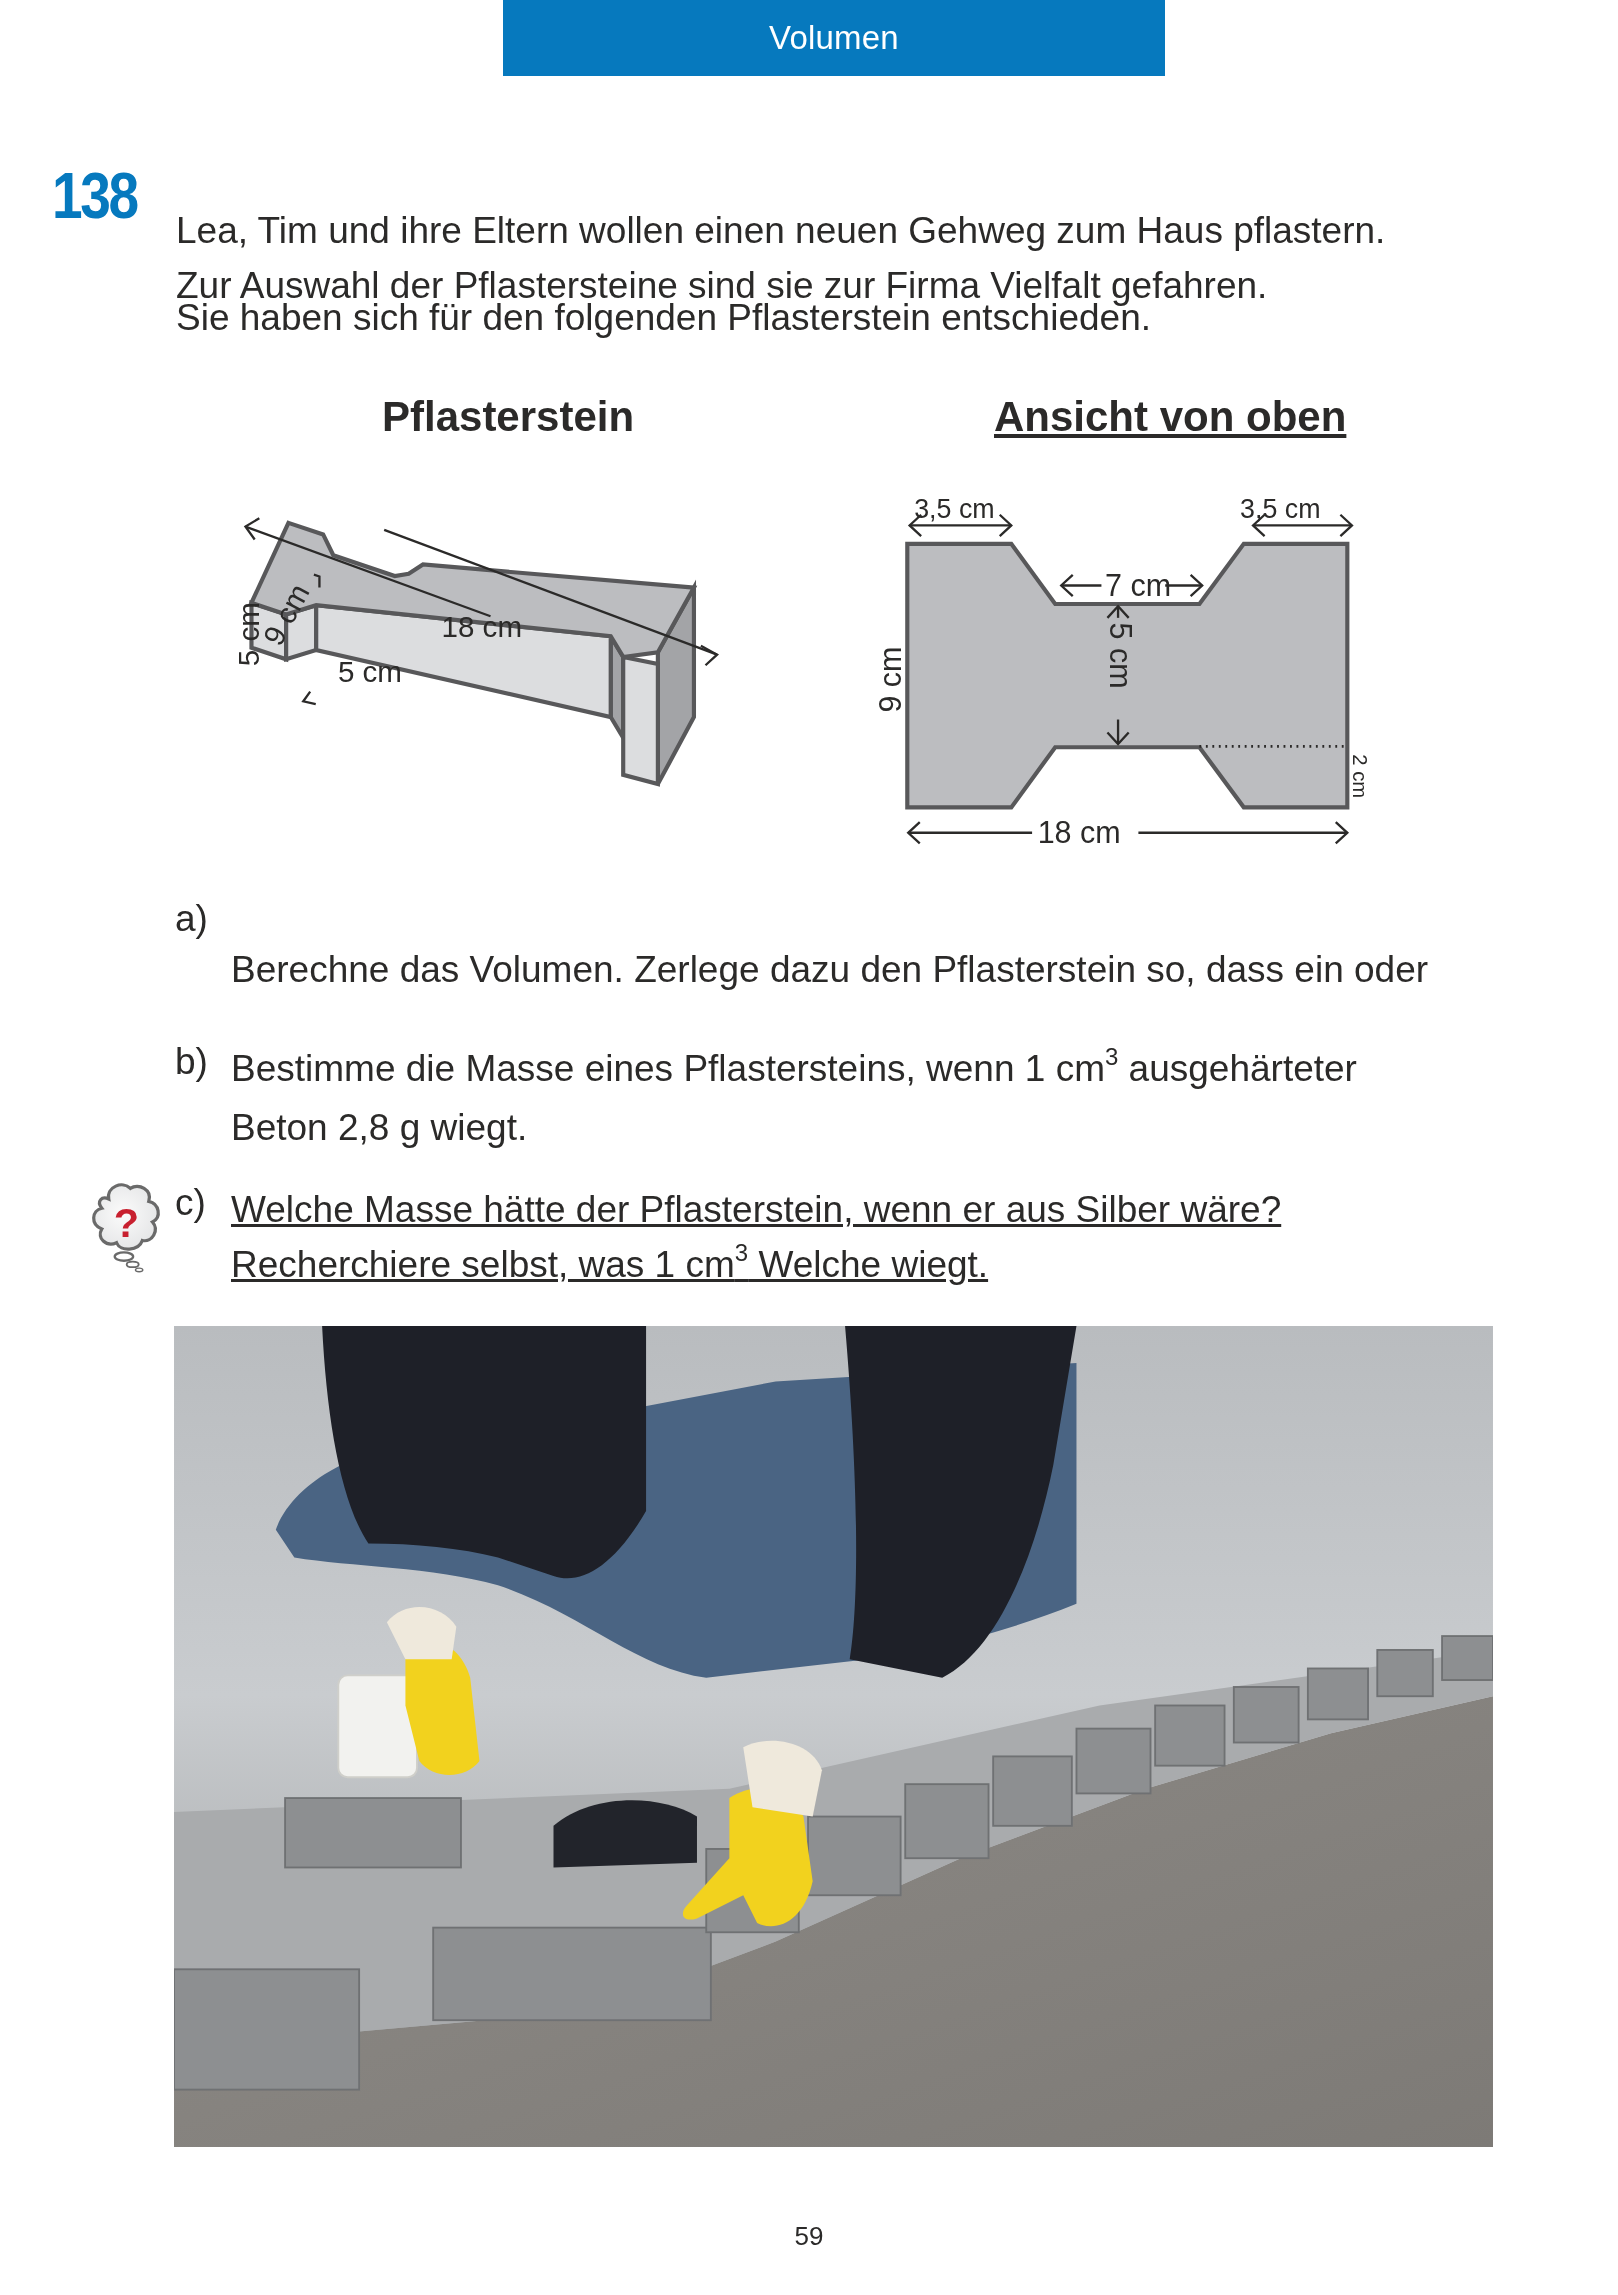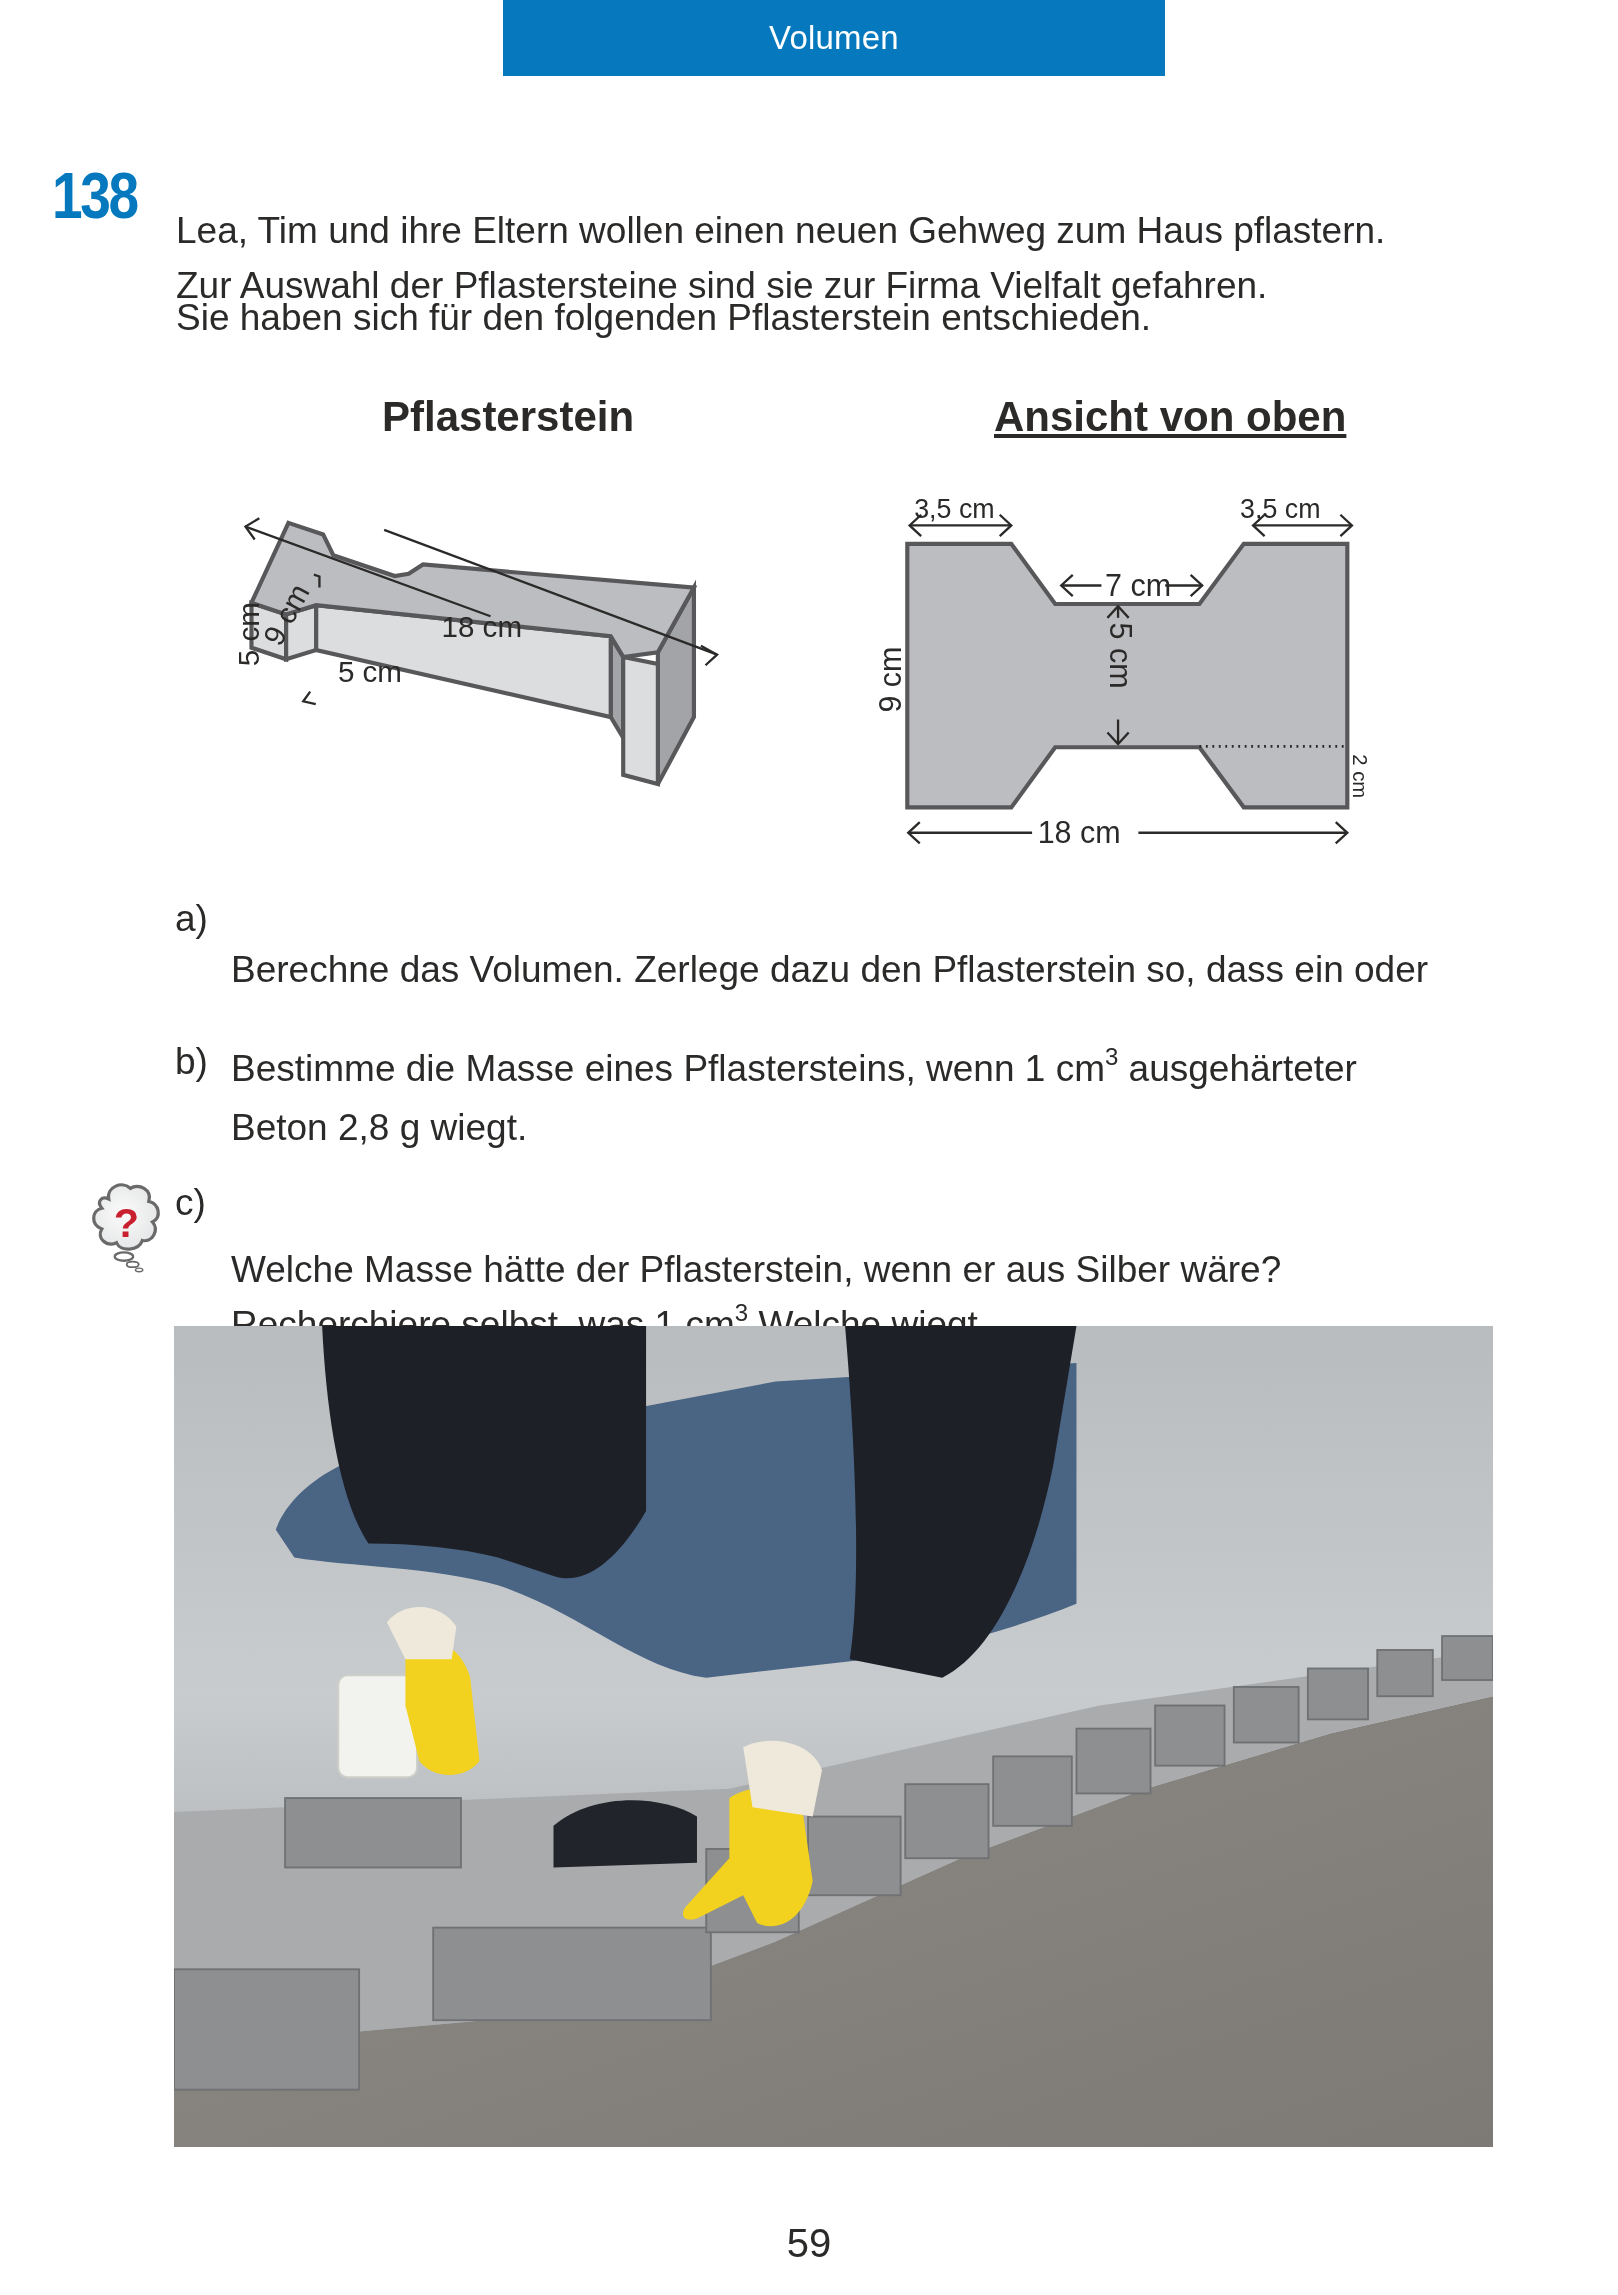--- a/index.html
+++ b/index.html
@@ -11,21 +11,21 @@
                 letter-spacing: 0.2px; margin-left: 22px; }
   .task-number { left: 52px; top: 164px; font-size: 64px; font-weight: bold; color: #0679be;
                  letter-spacing: -2.8px; line-height: 1; transform: scaleX(0.86); transform-origin: left top; }
   .para { left: 176px; font-size: 37px; line-height: 55px; white-space: nowrap; }
   .fig-title { font-size: 42px; font-weight: bold; white-space: nowrap; }
   .diagram { }
   .item-label { left: 175px; font-size: 37px; }
   .item-text { left: 231px; font-size: 37px; line-height: 55px; white-space: nowrap; }
   sup { font-size: 24px; vertical-align: 0; position: relative; top: -15.7px; }
   .photo { left: 174px; top: 1326px; width: 1319px; height: 821px; overflow: hidden; }
-  .page-number { left: 0; width: 1618px; top: 2221px; text-align: center; font-size: 40px; }
+  .page-number { left: 0; width: 1618px; top: 2221px; text-align: center; font-size: 26px; }
   svg text { font-family: "Liberation Sans", "DejaVu Sans", sans-serif; fill: #2b2a29; }
 </style>
 </head>
 <body>
 
 <div class="abs header-tab">
   <span>Volumen</span>
 </div>
 
 <div class="abs task-number">138</div>
@@ -120,21 +120,21 @@
       </radialGradient>
   </defs>
   <path d="M45,45 C40,18 75,5 92,22 C110,10 140,25 132,50 C155,55 160,85 140,95 C155,112 140,140 118,135
            C110,158 70,160 62,140 C40,150 18,130 30,110 C5,100 8,70 30,65 C18,50 30,38 45,45 Z" fill="url(#bub)" stroke="#6a6a6a" stroke-width="7"></path>
   <ellipse cx="78" cy="170" rx="20" ry="9" fill="none" stroke="#6a6a6a" stroke-width="5"></ellipse>
   <ellipse cx="97" cy="187" rx="13" ry="6" fill="none" stroke="#6a6a6a" stroke-width="4"></ellipse>
   <ellipse cx="111" cy="199" rx="8" ry="4" fill="none" stroke="#6a6a6a" stroke-width="3"></ellipse>
   <text x="56" y="128" font-size="90" font-weight="bold" style="fill:#c8202f">?</text>
 </svg>
 <div class="abs item-label" style="top:1182px;">c)</div>
-<div class="abs item-text" style="top:1242px;">
+<div class="abs item-text" style="top:1182px;text-decoration:underline;">
   <div>Welche Masse hätte der Pflasterstein, wenn er aus Silber wäre?</div>
   <div><span>Recherchiere selbst, was 1 cm</span><sup>3</sup><span> Welche wiegt.</span></div>
 </div>
 
 <div class="abs photo">
   <svg width="1319" height="821" viewBox="0 0 2850 1774">
     <defs>
       <linearGradient id="bg" x1="0" y1="0" x2="0" y2="1">
         <stop offset="0" stop-color="#b9bcbf"></stop>
           <stop offset="0.45" stop-color="#c9cccf"></stop>

